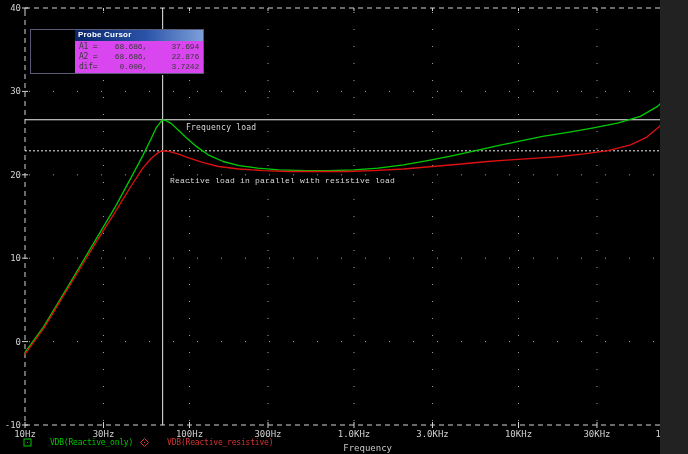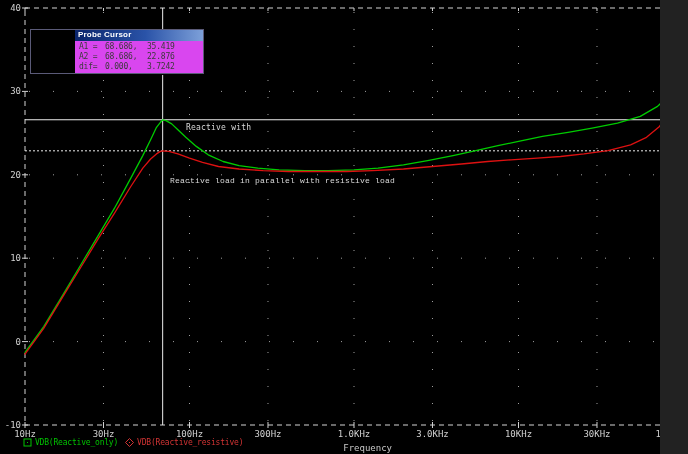--- a/index.html
+++ b/index.html
@@ -9,34 +9,34 @@
 
   
   #cursorbox{position:absolute;left:30px;top:29px;width:128px;
              border:1px solid #5a5a78;box-shadow:1px 1px 0 #000;padding-left:44px;}
   #cursor-title{height:11px;line-height:11px;padding-left:3px;
                 background:linear-gradient(90deg,#0a246a 0%,#2a53a8 55%,#7da0d9 100%);
                 color:#fff;font:bold 8px "Liberation Sans",sans-serif;letter-spacing:0.2px;}
   #cursor-body{background:#d946ef;padding:1px 0;}
   .pc-row{display:grid;grid-template-columns:26px 1fr 52px;padding:0 4px;
           font-size:8px;line-height:10px;color:#3a3a3a;letter-spacing:-0.2px;}
-  .pc-row .c2,.pc-row .c3{}
+  .pc-row .c2,.pc-row .c3{text-align:right;font-family:Liberation Mono, monospace;}
 
   
   .annot{position:absolute;color:#d9d9d9;font-size:8px;letter-spacing:0.2px;white-space:nowrap;}
   #annot-reactive{left:186px;top:123px;}
   #annot-parallel{left:170px;top:176px;font-family:Liberation Mono, monospace;}
 
   
   #xlabel{position:absolute;left:320px;top:443px;width:72px;text-align:right;
           color:#c8c8c8;font-size:9px;}
 
   
   #legend{position:absolute;left:23px;top:438px;display:flex;gap:7px;align-items:center;}
-  .legend-item{display:flex;align-items:center;gap:3px;font-size:8px;letter-spacing:-0.2px;white-space:nowrap;}
+  .legend-item{display:flex;align-items:center;gap:18px;font-size:8px;letter-spacing:-0.2px;white-space:nowrap;}
   .lsym{display:block;}
 </style>
 </head>
 <body>
 
 <div id="win">
 
   <svg id="plot" width="688" height="454">
       <line x1="103.48644640138446" y1="12" x2="103.48644640138446" y2="423" stroke="#a0a0a0" stroke-width="1" stroke-dasharray="1 16"></line>
       <line x1="189.5" y1="12" x2="189.5" y2="423" stroke="#a0a0a0" stroke-width="1" stroke-dasharray="1 16"></line>
@@ -95,21 +95,21 @@
       <text x="103.48644640138446" y="437" text-anchor="middle" fill="#cfcfcf" font-family="&quot;DejaVu Sans Mono&quot;,monospace" font-size="9">30Hz</text>
       <text x="189.5" y="437" text-anchor="middle" fill="#cfcfcf" font-family="&quot;DejaVu Sans Mono&quot;,monospace" font-size="9">100Hz</text>
       <text x="267.9864464013845" y="437" text-anchor="middle" fill="#cfcfcf" font-family="&quot;DejaVu Sans Mono&quot;,monospace" font-size="9">300Hz</text>
       <text x="354" y="437" text-anchor="middle" fill="#cfcfcf" font-family="&quot;DejaVu Sans Mono&quot;,monospace" font-size="9">1.0KHz</text>
       <text x="432.4864464013845" y="437" text-anchor="middle" fill="#cfcfcf" font-family="&quot;DejaVu Sans Mono&quot;,monospace" font-size="9">3.0KHz</text>
       <text x="518.5" y="437" text-anchor="middle" fill="#cfcfcf" font-family="&quot;DejaVu Sans Mono&quot;,monospace" font-size="9">10KHz</text>
       <text x="596.9864464013845" y="437" text-anchor="middle" fill="#cfcfcf" font-family="&quot;DejaVu Sans Mono&quot;,monospace" font-size="9">30KHz</text>
       <text x="688" y="437" text-anchor="end" fill="#cfcfcf" font-family="&quot;DejaVu Sans Mono&quot;,monospace" font-size="9">100KHz</text>
     </svg>
 
-  <div class="annot" id="annot-reactive">Reactive with</div>
+  <div class="annot" id="annot-reactive">Frequency load</div>
   <div class="annot" id="annot-parallel">Reactive load in parallel with resistive load</div>
 
   <div id="xlabel">Frequency</div>
 
   <div id="legend">
     <div class="legend-item" style="color: rgb(0, 196, 0);">
       <svg class="lsym" width="9" height="9">
         <rect x="1" y="1" width="7" height="7" fill="none" stroke="currentColor" stroke-width="1"></rect>
         <rect x="4" y="4" width="1" height="1" fill="currentColor"></rect>
       </svg>
@@ -123,21 +123,21 @@
       <span>VDB(Reactive_resistive)</span>
     </div>
   </div>
 
   <div id="cursorbox">
     <div id="cursor-title">Probe Cursor</div>
     <div id="cursor-body">
       <div class="pc-row">
         <span class="c1">A1 =</span>
         <span class="c2">68.686,</span>
-        <span class="c3">35.419</span>
+        <span class="c3">37.694</span>
       </div>
       <div class="pc-row">
         <span class="c1">A2 =</span>
         <span class="c2">68.686,</span>
         <span class="c3">22.876</span>
       </div>
       <div class="pc-row">
         <span class="c1">dif=</span>
         <span class="c2">0.000,</span>
         <span class="c3">3.7242</span>

